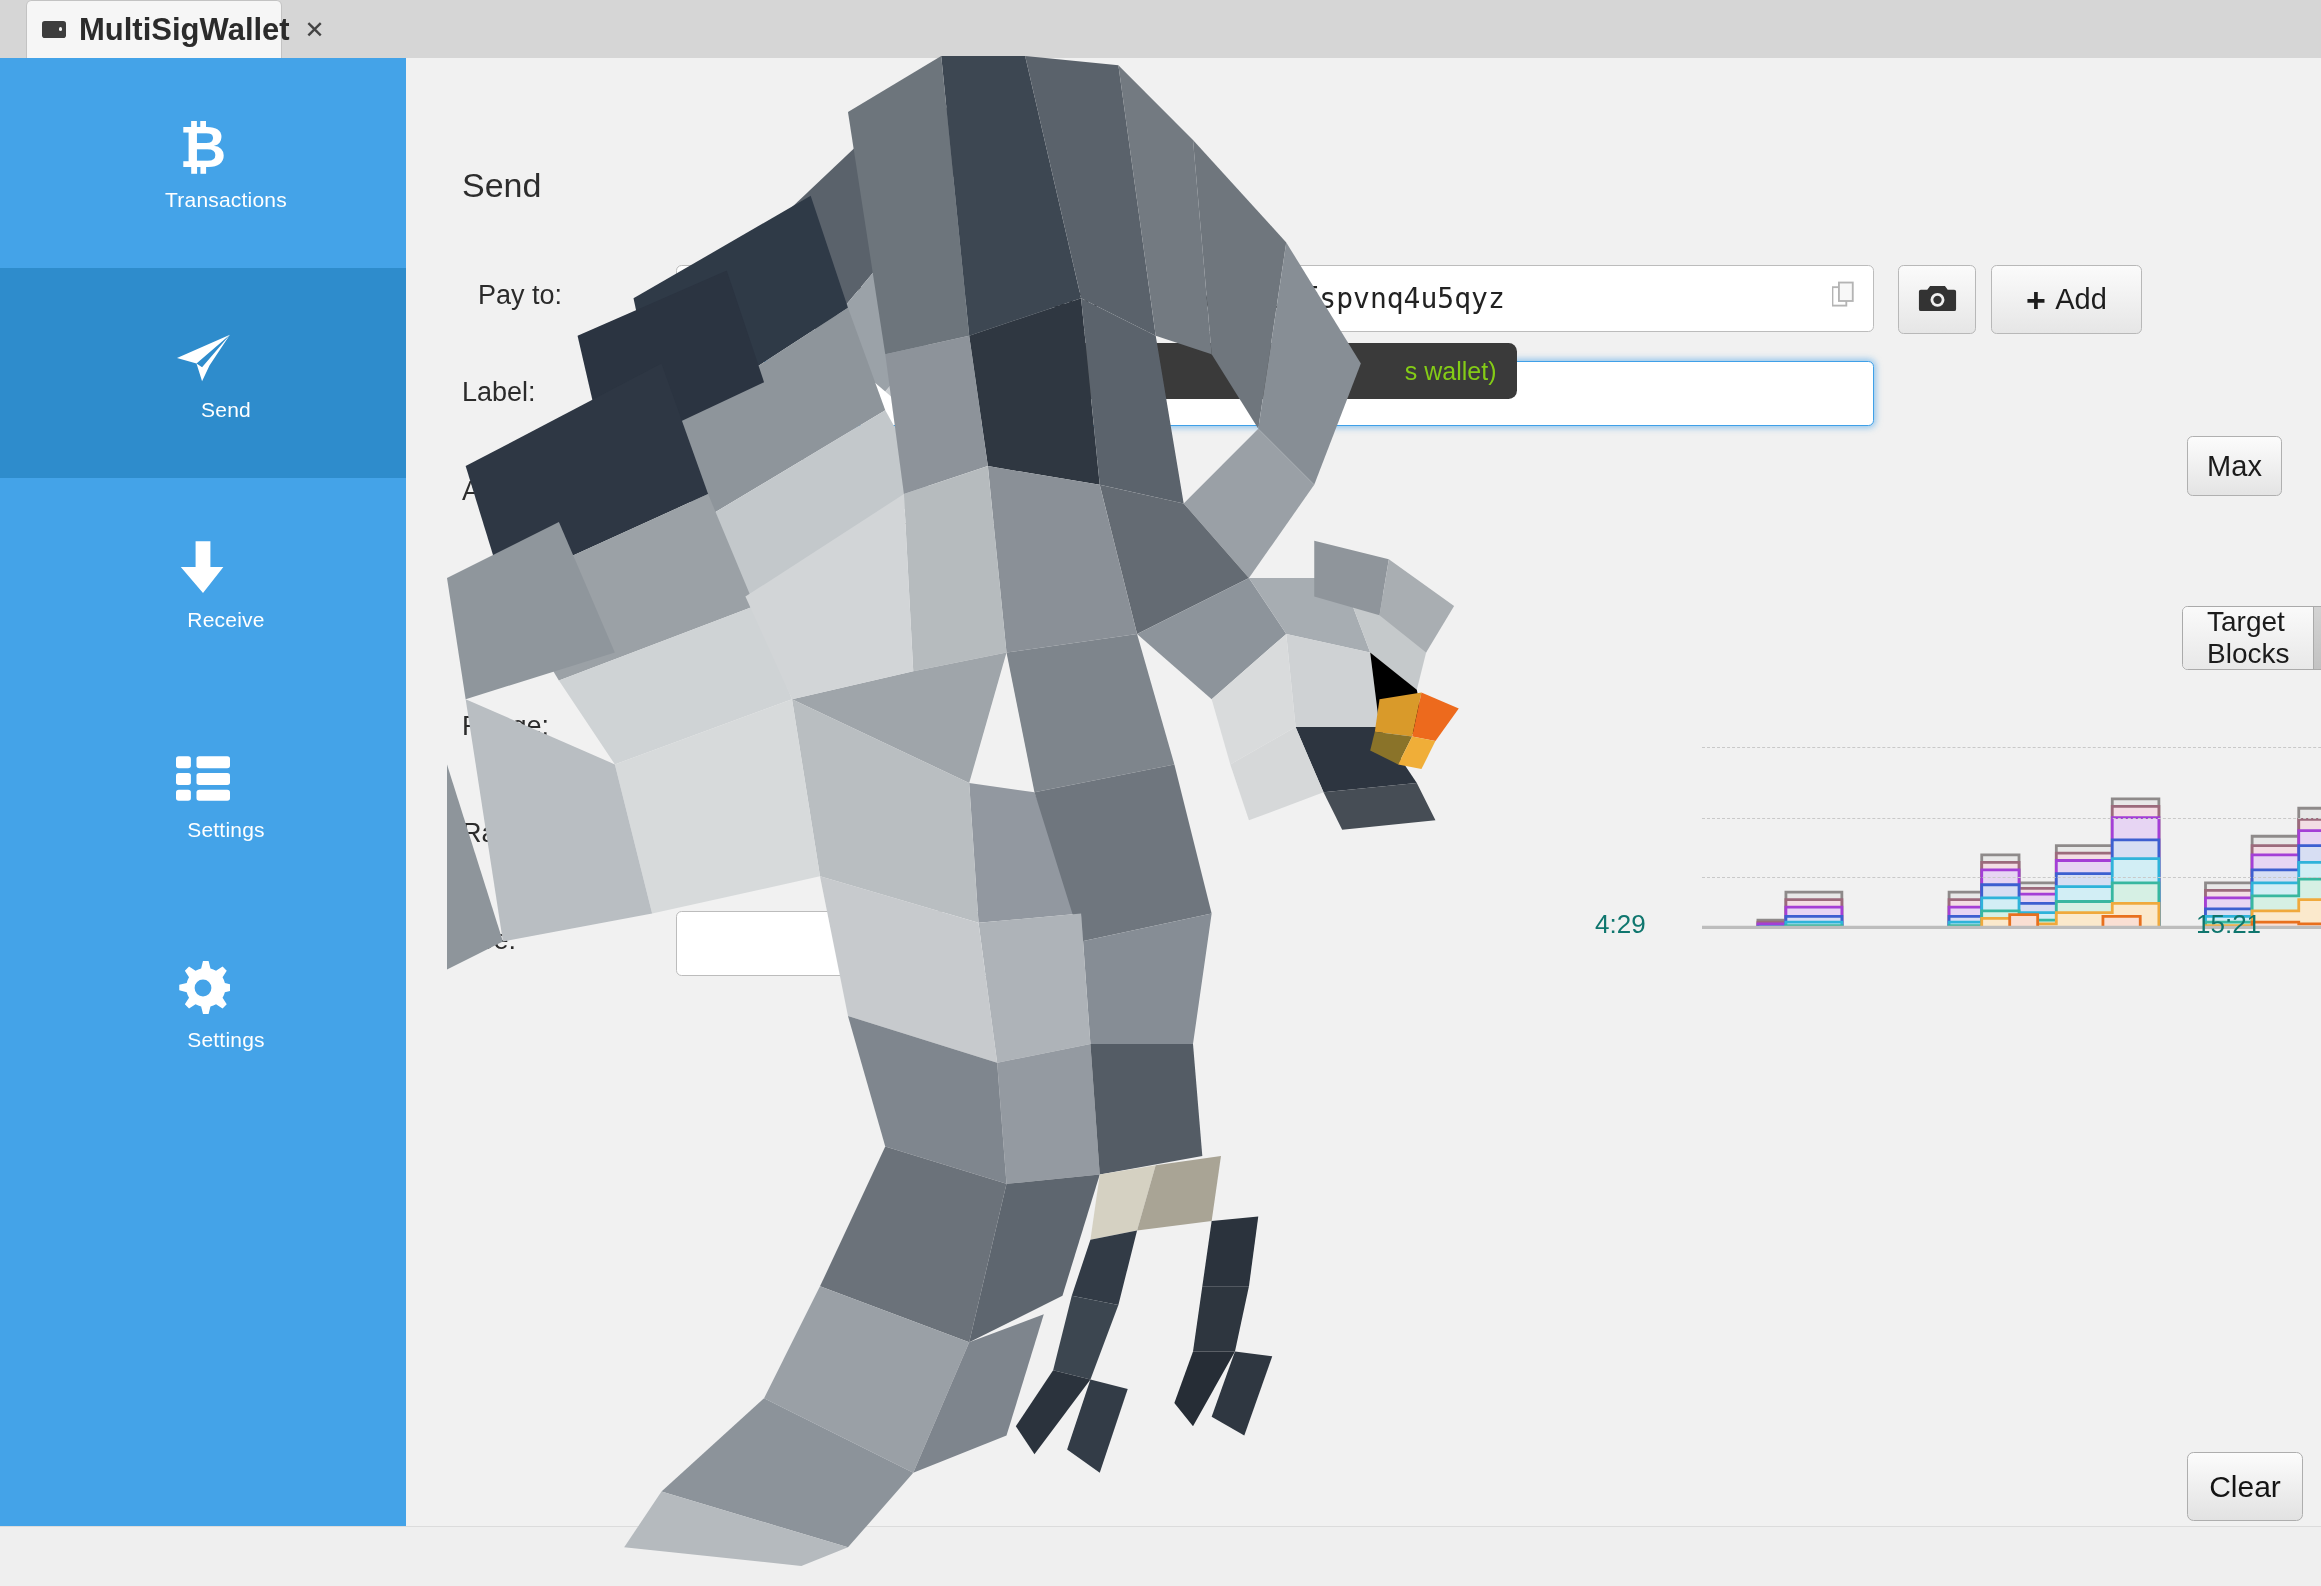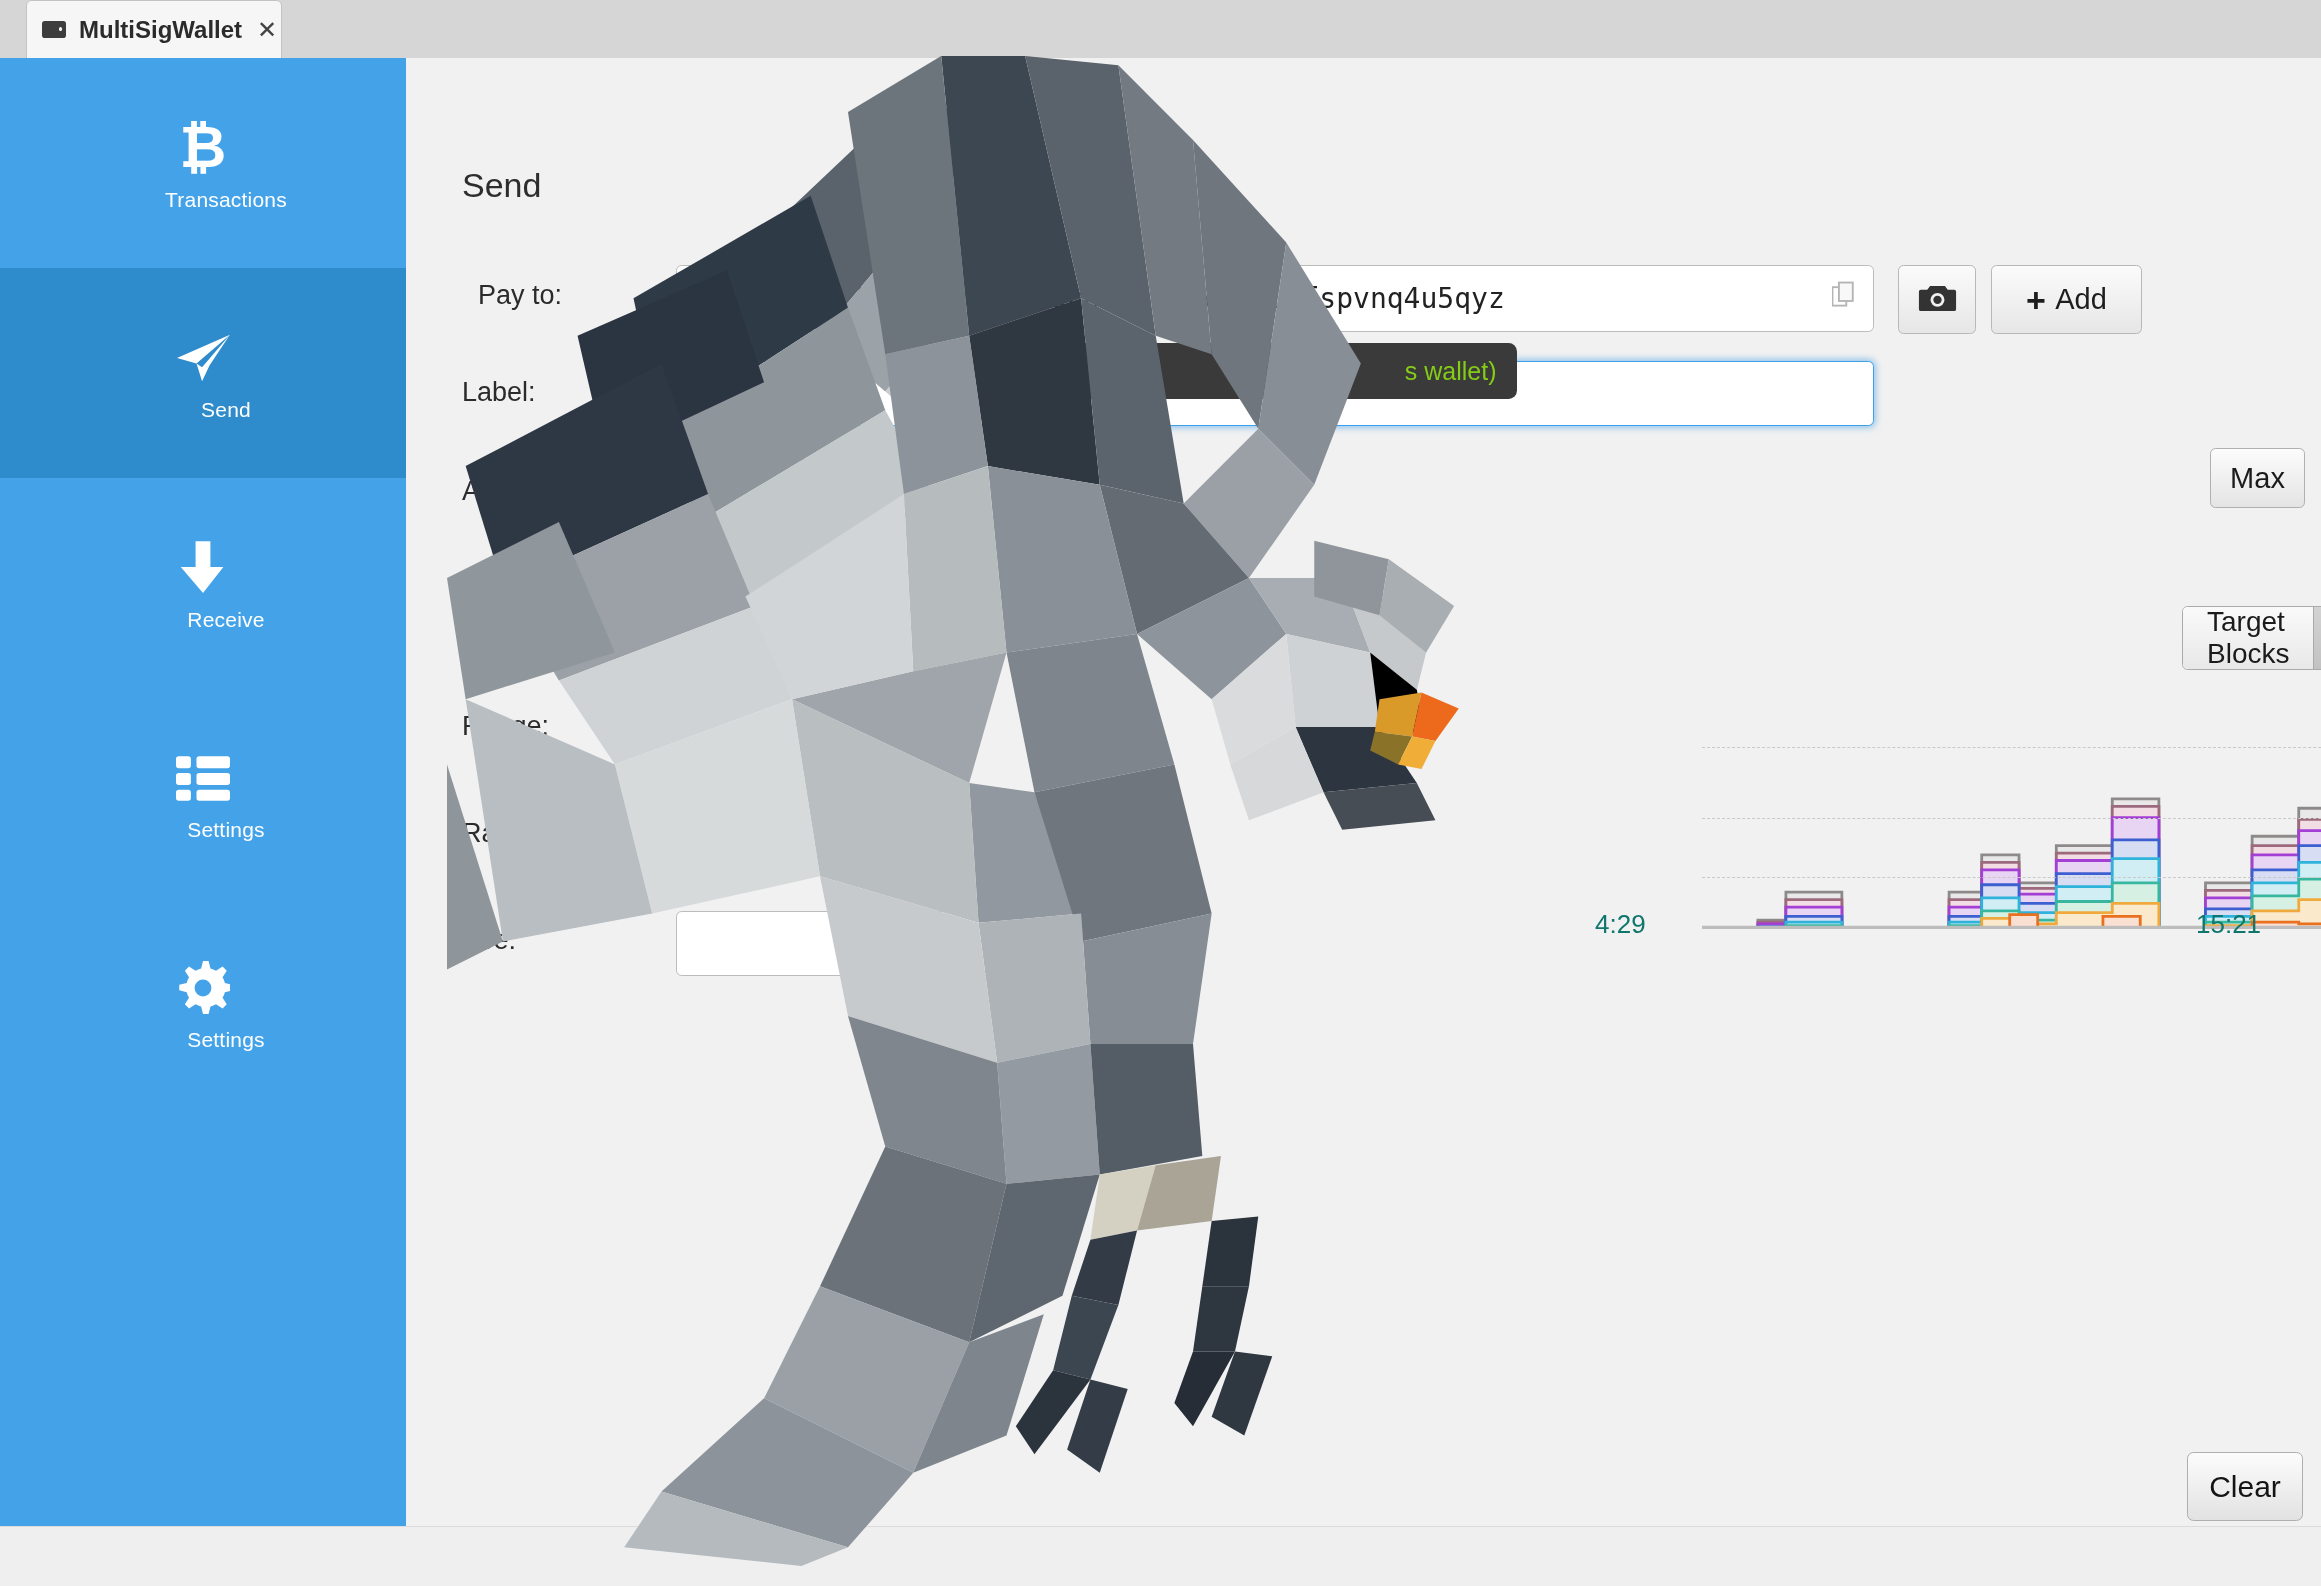--- a/index.html
+++ b/index.html
@@ -22,21 +22,21 @@
     display:flex;align-items:center;gap:13px;padding:0 15px;
     box-sizing:border-box;
   }
   #tab .wicon{
     width:24px;height:17.7px;background:#3d3d3d;border-radius:2.8px;position:relative;flex:none;
   }
   #tab .wicon:after{
     content:"";position:absolute;right:3.7px;top:6.5px;width:3.7px;height:3.7px;
     border-radius:50%;background:#f6f6f6;
   }
-  #tab .tlabel{font-size:24px;color:#2b2b2b;font-weight:bold;white-space:nowrap;}
+  #tab .tlabel{font-size:31px;color:#2b2b2b;font-weight:bold;white-space:nowrap;}
   #tab .tclose{font-size:24px;color:#444;margin-left:1.9px;cursor:pointer;}
 
   
   #sidebar{
     position:absolute;left:0;top:58px;width:406px;height:1468px;
     background:#44a3e8;
   }
   .nav-item{
     width:406px;height:210px;display:flex;flex-direction:column;
     align-items:center;justify-content:center;gap:5.6px;cursor:pointer;
@@ -84,25 +84,25 @@
   #add-btn .plus{font-size:34px;font-weight:bold;line-height:1;}
 
   #label-field{left:270px;top:303px;width:1198px;height:65px;padding:0 17px;font-size:29px;
                font-family:"Liberation Sans",sans-serif;}
   #label-caret{display:inline-block;width:1.9px;height:34px;background:#111;margin-left:0.9px;}
 
   #amount-field{left:270px;top:401px;width:322px;height:65px;}
   #unit-field{left:606px;top:401px;width:149px;height:65px;}
 
   #max-btn{
-    position:absolute;left:1781px;top:390px;width:93px;height:58px;
+    position:absolute;left:1781px;top:378px;width:93px;height:58px;
     border:0.9px solid #b0b0b0;border-radius:5.6px;
     background:linear-gradient(#fcfcfc,#e4e4e4);
     display:flex;align-items:center;justify-content:center;cursor:pointer;
-    font-size:29px;color:#1b1b1b;margin-left:23px;
+    font-size:29px;color:#1b1b1b;
   }
 
   #fee-heading{position:absolute;left:56px;top:541px;font-size:33px;color:#2d2d2d;}
 
   #seg-control{
     position:absolute;left:1776px;top:548px;height:62px;display:flex;
     border:0.9px solid #aaa;border-radius:5.6px;overflow:hidden;
   }
   #seg-control .seg{
     display:flex;align-items:center;justify-content:center;padding:0 24px;

